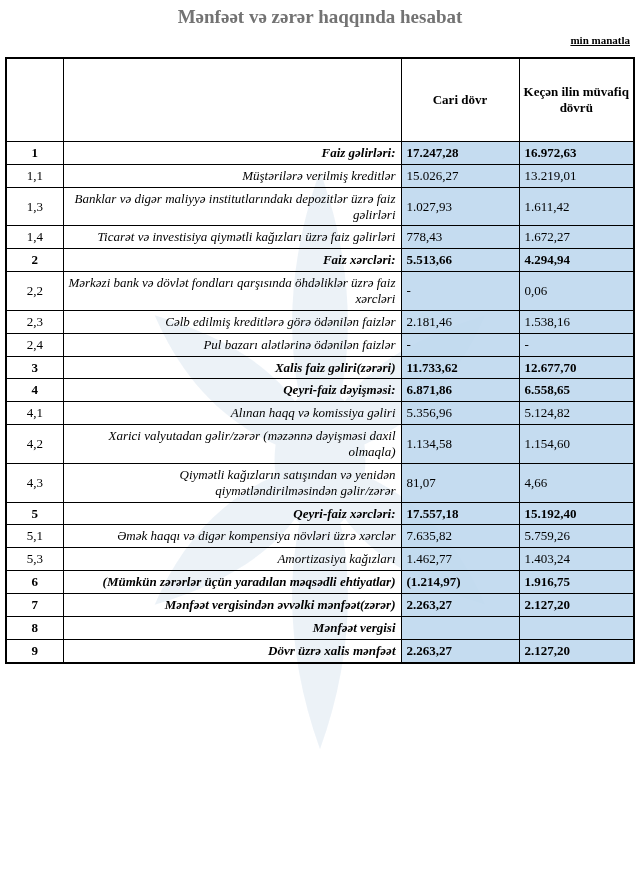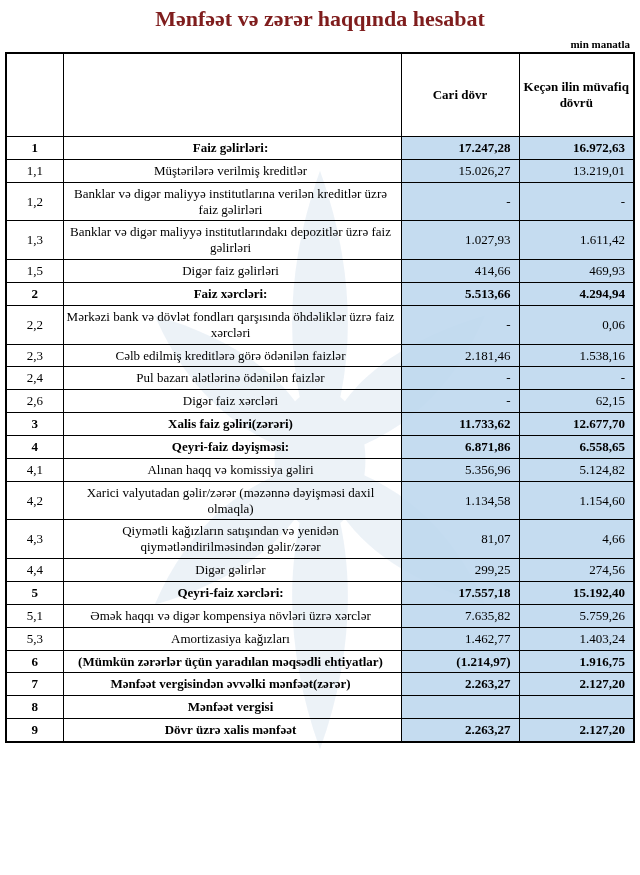--- a/index.html
+++ b/index.html
@@ -10,36 +10,36 @@
     position:relative;
     overflow:hidden;
   }
   .page{position:relative;width:640px;height:875px;}
   .watermark{
     position:absolute;left:110px;top:150px;width:420px;height:620px;
     z-index:0;pointer-events:none;opacity:0.55;
   }
   .title{
     text-align:center;
-    font-size:22px;
+    font-size:19px;
     font-weight:bold;
-    color:#7f1d1d;
+    color:#737373;
     padding-top:6px;
     position:relative;z-index:2;
   }
   .unit-note{
     text-align:right;
     font-weight:bold;
     font-size:11px;
     padding:6px 10px 2px 0;
-    position:relative;z-index:2;
+    position:relative;z-index:2;text-decoration:underline;
   }
   table.report{
     border-collapse:collapse;
-    margin:0 auto;
+    margin:9px auto;
     width:628px;
     table-layout:fixed;
     position:relative;z-index:1;
     background:transparent;
     font-size:13px;
   }
   table.report, table.report td, table.report th{
     border:1px solid #000;
   }
   table.report{border:2px solid #000;}
@@ -55,23 +55,23 @@
     height:78px;
     font-size:13px;
     padding:2px 4px;
   }
   tbody td{
     padding:3px 5px;
     vertical-align:middle;
     line-height:1.22;
   }
   td.num{text-align:center;}
-  td.label{text-align:center;padding-left:2px;}
+  td.label{text-align:right;padding-left:2px;font-style:italic;}
   td.val{
-    text-align:right;
+    text-align:left;
     padding-right:8px;
     background:rgba(189,215,238,0.88);
   }
   tr.bold td{font-weight:bold;}
 </style>
 </head>
 <body>
 
 <div class="page">
 
@@ -113,36 +113,30 @@
     <td class="val">17.247,28</td>
     <td class="val">16.972,63</td>
   </tr>
         <tr>
     <td class="num">1,1</td>
     <td class="label">Müştərilərə verilmiş kreditlər</td>
     <td class="val">15.026,27</td>
     <td class="val">13.219,01</td>
   </tr>
         <tr>
-    <td class="num">1,2</td>
-    <td class="label">Banklar və digər maliyyə institutlarına verilən kreditlər üzrə faiz gəlirləri</td>
-    <td class="val">-</td>
-    <td class="val">-</td>
-  </tr>
-        <tr>
     <td class="num">1,3</td>
     <td class="label">Banklar və digər maliyyə institutlarındakı depozitlər üzrə faiz gəlirləri</td>
     <td class="val">1.027,93</td>
     <td class="val">1.611,42</td>
   </tr>
         <tr>
-    <td class="num">1,5</td>
-    <td class="label">Digər faiz gəlirləri</td>
-    <td class="val">414,66</td>
-    <td class="val">469,93</td>
+    <td class="num">1,4</td>
+    <td class="label">Ticarət və investisiya qiymətli kağızları üzrə faiz gəlirləri</td>
+    <td class="val">778,43</td>
+    <td class="val">1.672,27</td>
   </tr>
         <tr class="bold">
     <td class="num">2</td>
     <td class="label">Faiz xərcləri:</td>
     <td class="val">5.513,66</td>
     <td class="val">4.294,94</td>
   </tr>
         <tr>
     <td class="num">2,2</td>
     <td class="label">Mərkəzi bank və dövlət fondları qarşısında öhdəliklər üzrə faiz xərcləri</td>
@@ -154,26 +148,20 @@
     <td class="label">Cəlb edilmiş kreditlərə görə ödənilən faizlər</td>
     <td class="val">2.181,46</td>
     <td class="val">1.538,16</td>
   </tr>
         <tr>
     <td class="num">2,4</td>
     <td class="label">Pul bazarı alətlərinə ödənilən faizlər</td>
     <td class="val">-</td>
     <td class="val">-</td>
   </tr>
-        <tr>
-    <td class="num">2,6</td>
-    <td class="label">Digər faiz xərcləri</td>
-    <td class="val">-</td>
-    <td class="val">62,15</td>
-  </tr>
         <tr class="bold">
     <td class="num">3</td>
     <td class="label">Xalis faiz gəliri(zərəri)</td>
     <td class="val">11.733,62</td>
     <td class="val">12.677,70</td>
   </tr>
         <tr class="bold">
     <td class="num">4</td>
     <td class="label">Qeyri-faiz dəyişməsi:</td>
     <td class="val">6.871,86</td>
@@ -190,26 +178,20 @@
     <td class="label">Xarici valyutadan gəlir/zərər (məzənnə dəyişməsi daxil olmaqla)</td>
     <td class="val">1.134,58</td>
     <td class="val">1.154,60</td>
   </tr>
         <tr>
     <td class="num">4,3</td>
     <td class="label">Qiymətli kağızların satışından və yenidən qiymətləndirilməsindən gəlir/zərər</td>
     <td class="val">81,07</td>
     <td class="val">4,66</td>
   </tr>
-        <tr>
-    <td class="num">4,4</td>
-    <td class="label">Digər gəlirlər</td>
-    <td class="val">299,25</td>
-    <td class="val">274,56</td>
-  </tr>
         <tr class="bold">
     <td class="num">5</td>
     <td class="label">Qeyri-faiz xərcləri:</td>
     <td class="val">17.557,18</td>
     <td class="val">15.192,40</td>
   </tr>
         <tr>
     <td class="num">5,1</td>
     <td class="label">Əmək haqqı və digər kompensiya növləri üzrə xərclər</td>
     <td class="val">7.635,82</td>

